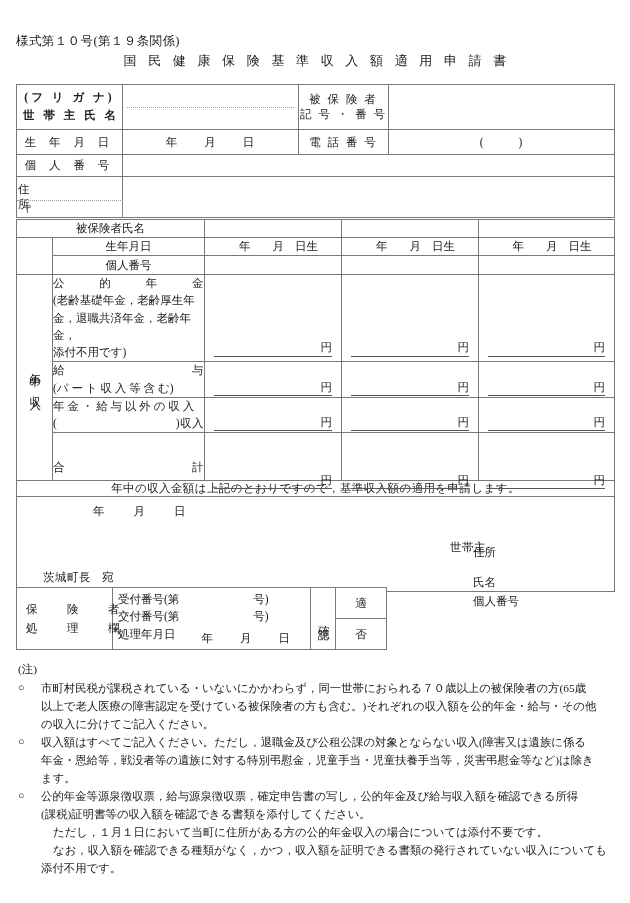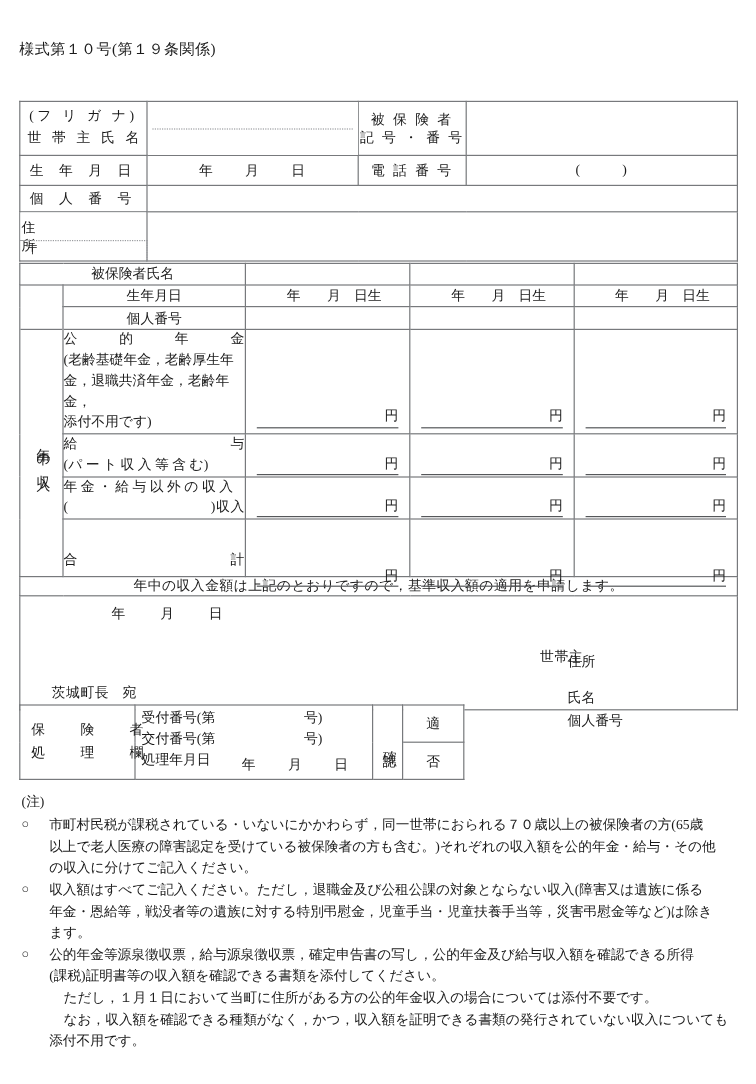--- a/index.html
+++ b/index.html
@@ -74,20 +74,21 @@
   
   #applicant-table {
     position: absolute;
     left: 16px;
     top: 84px;
     width: 598px;
   }
   .furigana-cell {
     padding: 3px 6px 2px 6px;
     line-height: 1.55;
+    font-weight: bold;
   }
   .furigana-cell .l1 { letter-spacing: 3px; text-align: center; }
   .furigana-cell .l2 { letter-spacing: 3px; text-align: center; padding-left: 3px;}
   .dotted-split {
     position: relative;
     height: 44px;
   }
   .dotted-split:after {
     content: "";
     position: absolute;
@@ -289,20 +290,21 @@
   }
   .note-text p { margin: 0; }
   .note-text p.indent { text-indent: 1.05em; }
 </style>
 </head>
 <body>
 
 <div class="page">
 
   <div class="form-code">様式第１０号(第１９条関係)</div>
+  <div class="doc-title">国 民 健 康 保 険 基 準 収 入 額 適 用 申 請 書</div>
 
   <table class="grid" id="applicant-table">
     <colgroup>
       <col style="width:106px">
       <col style="width:176px">
       <col style="width:90px">
       <col style="width:226px">
     </colgroup>
     <tbody>
       <tr>

